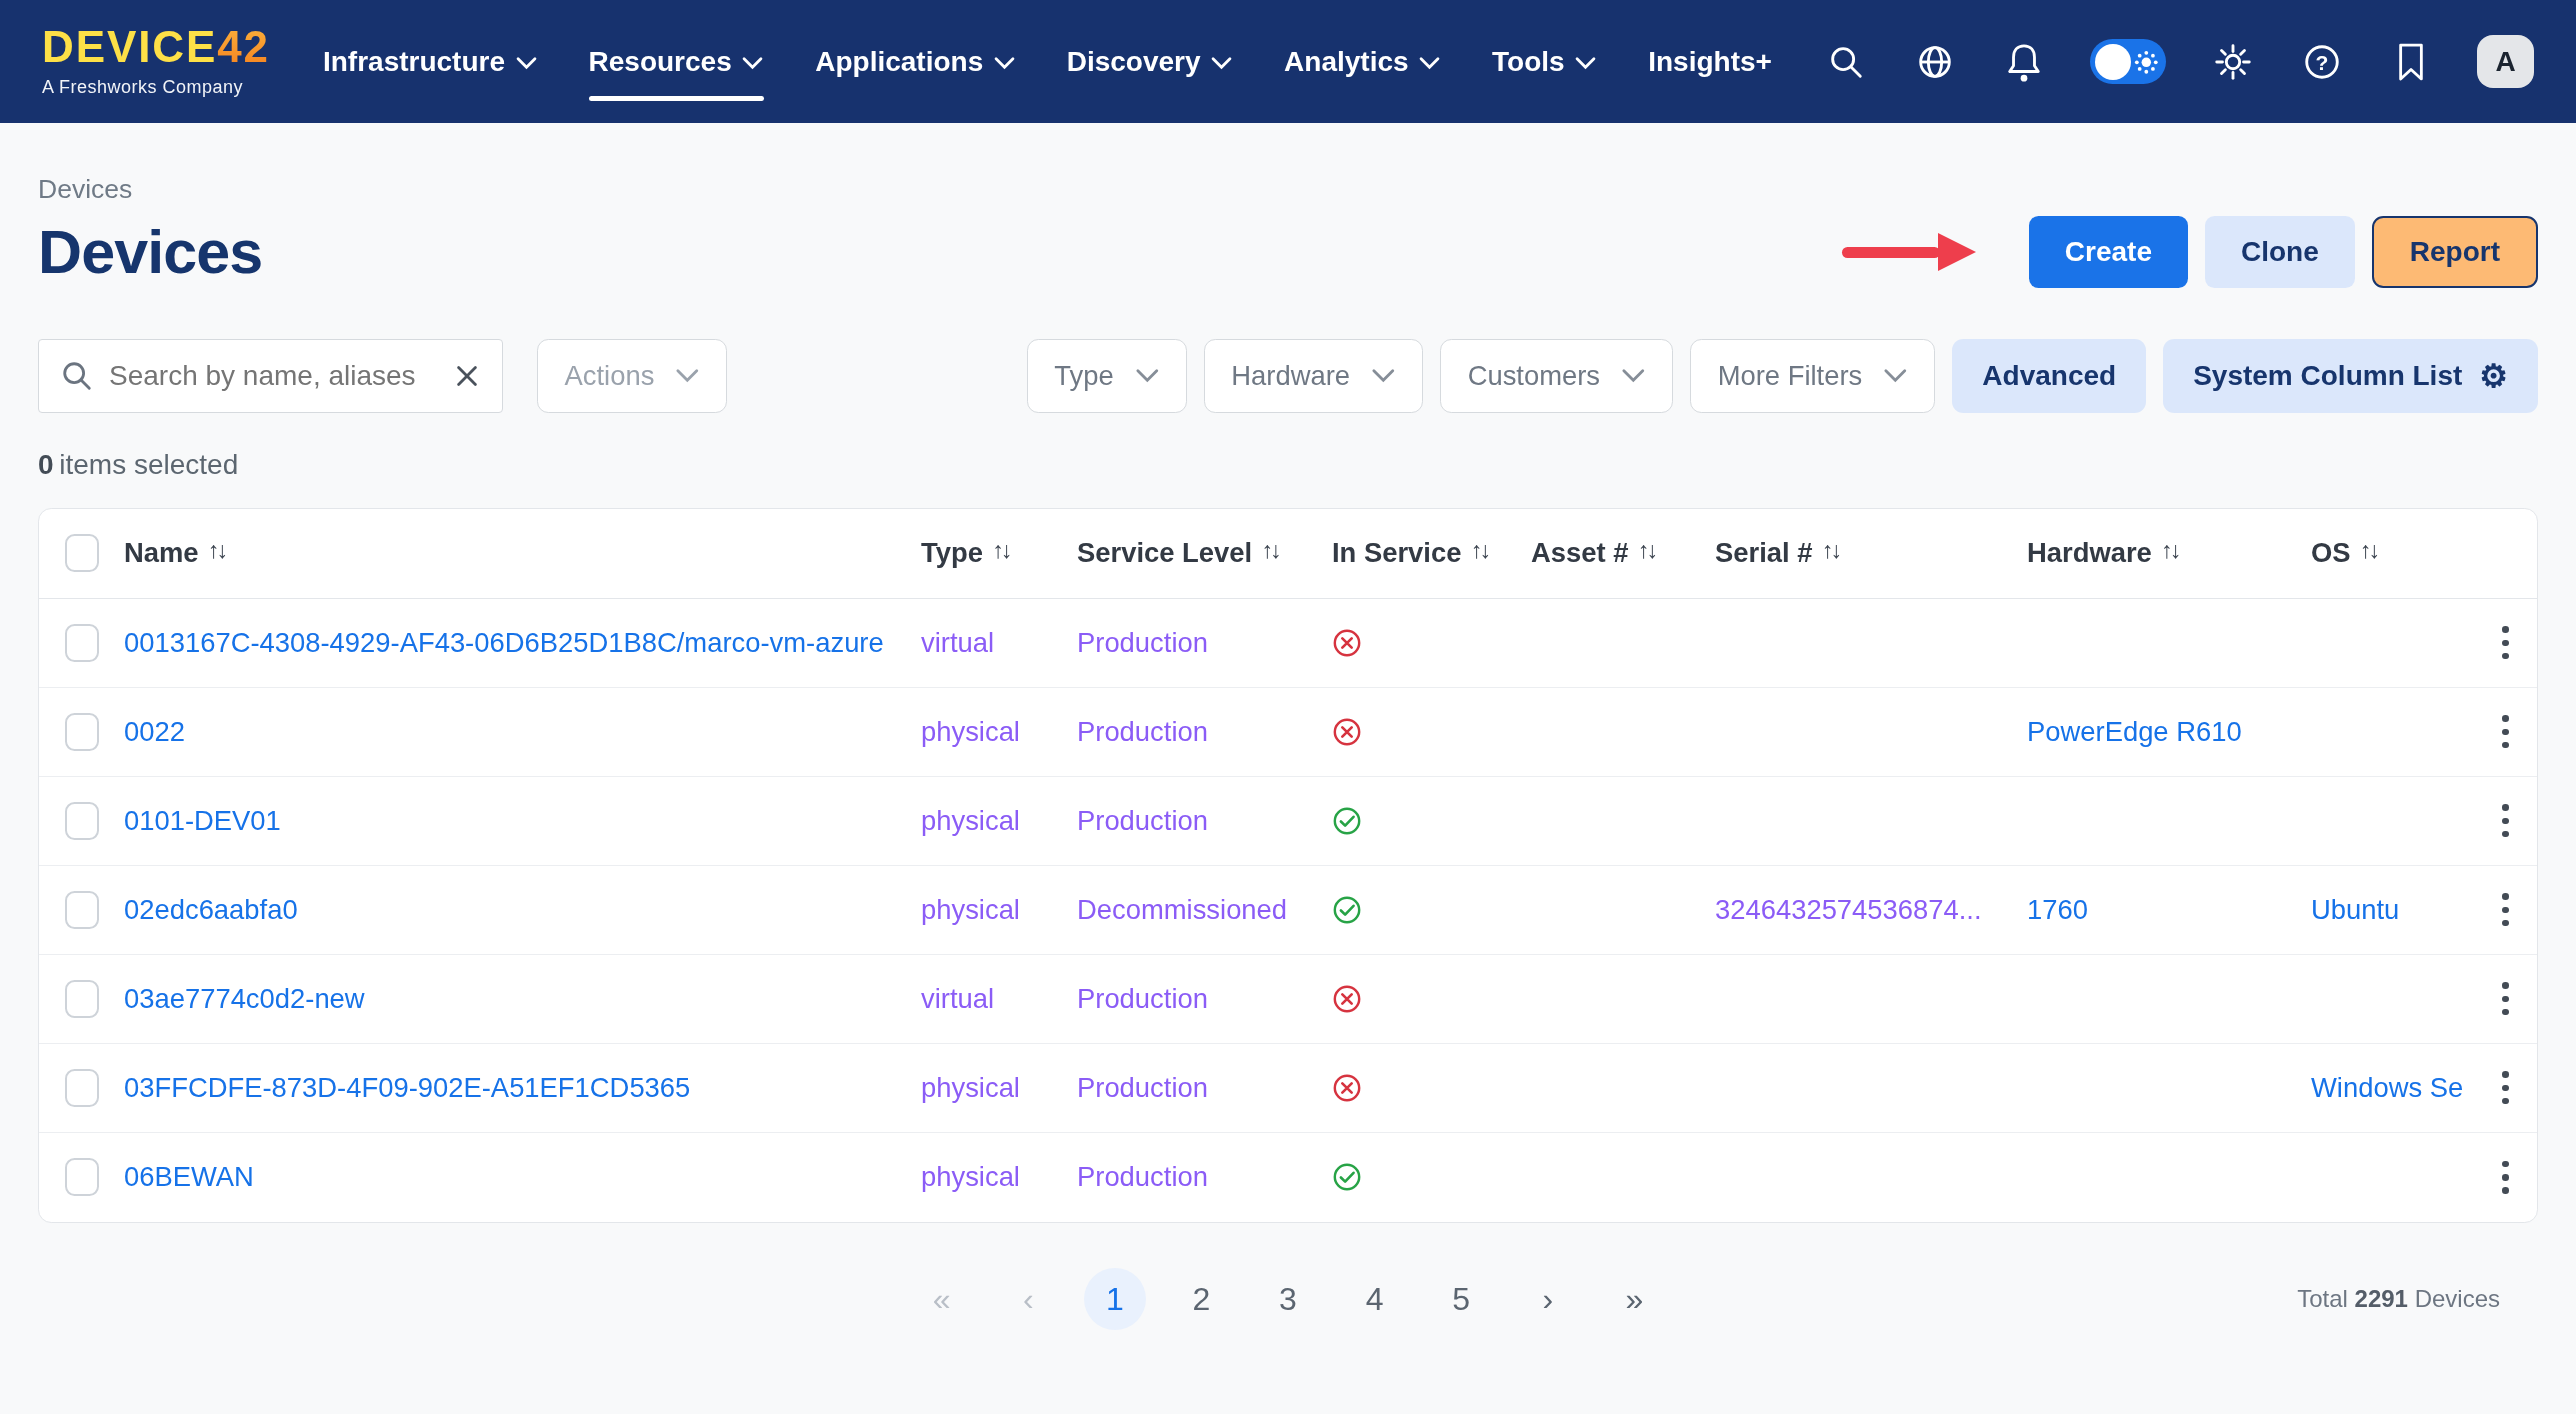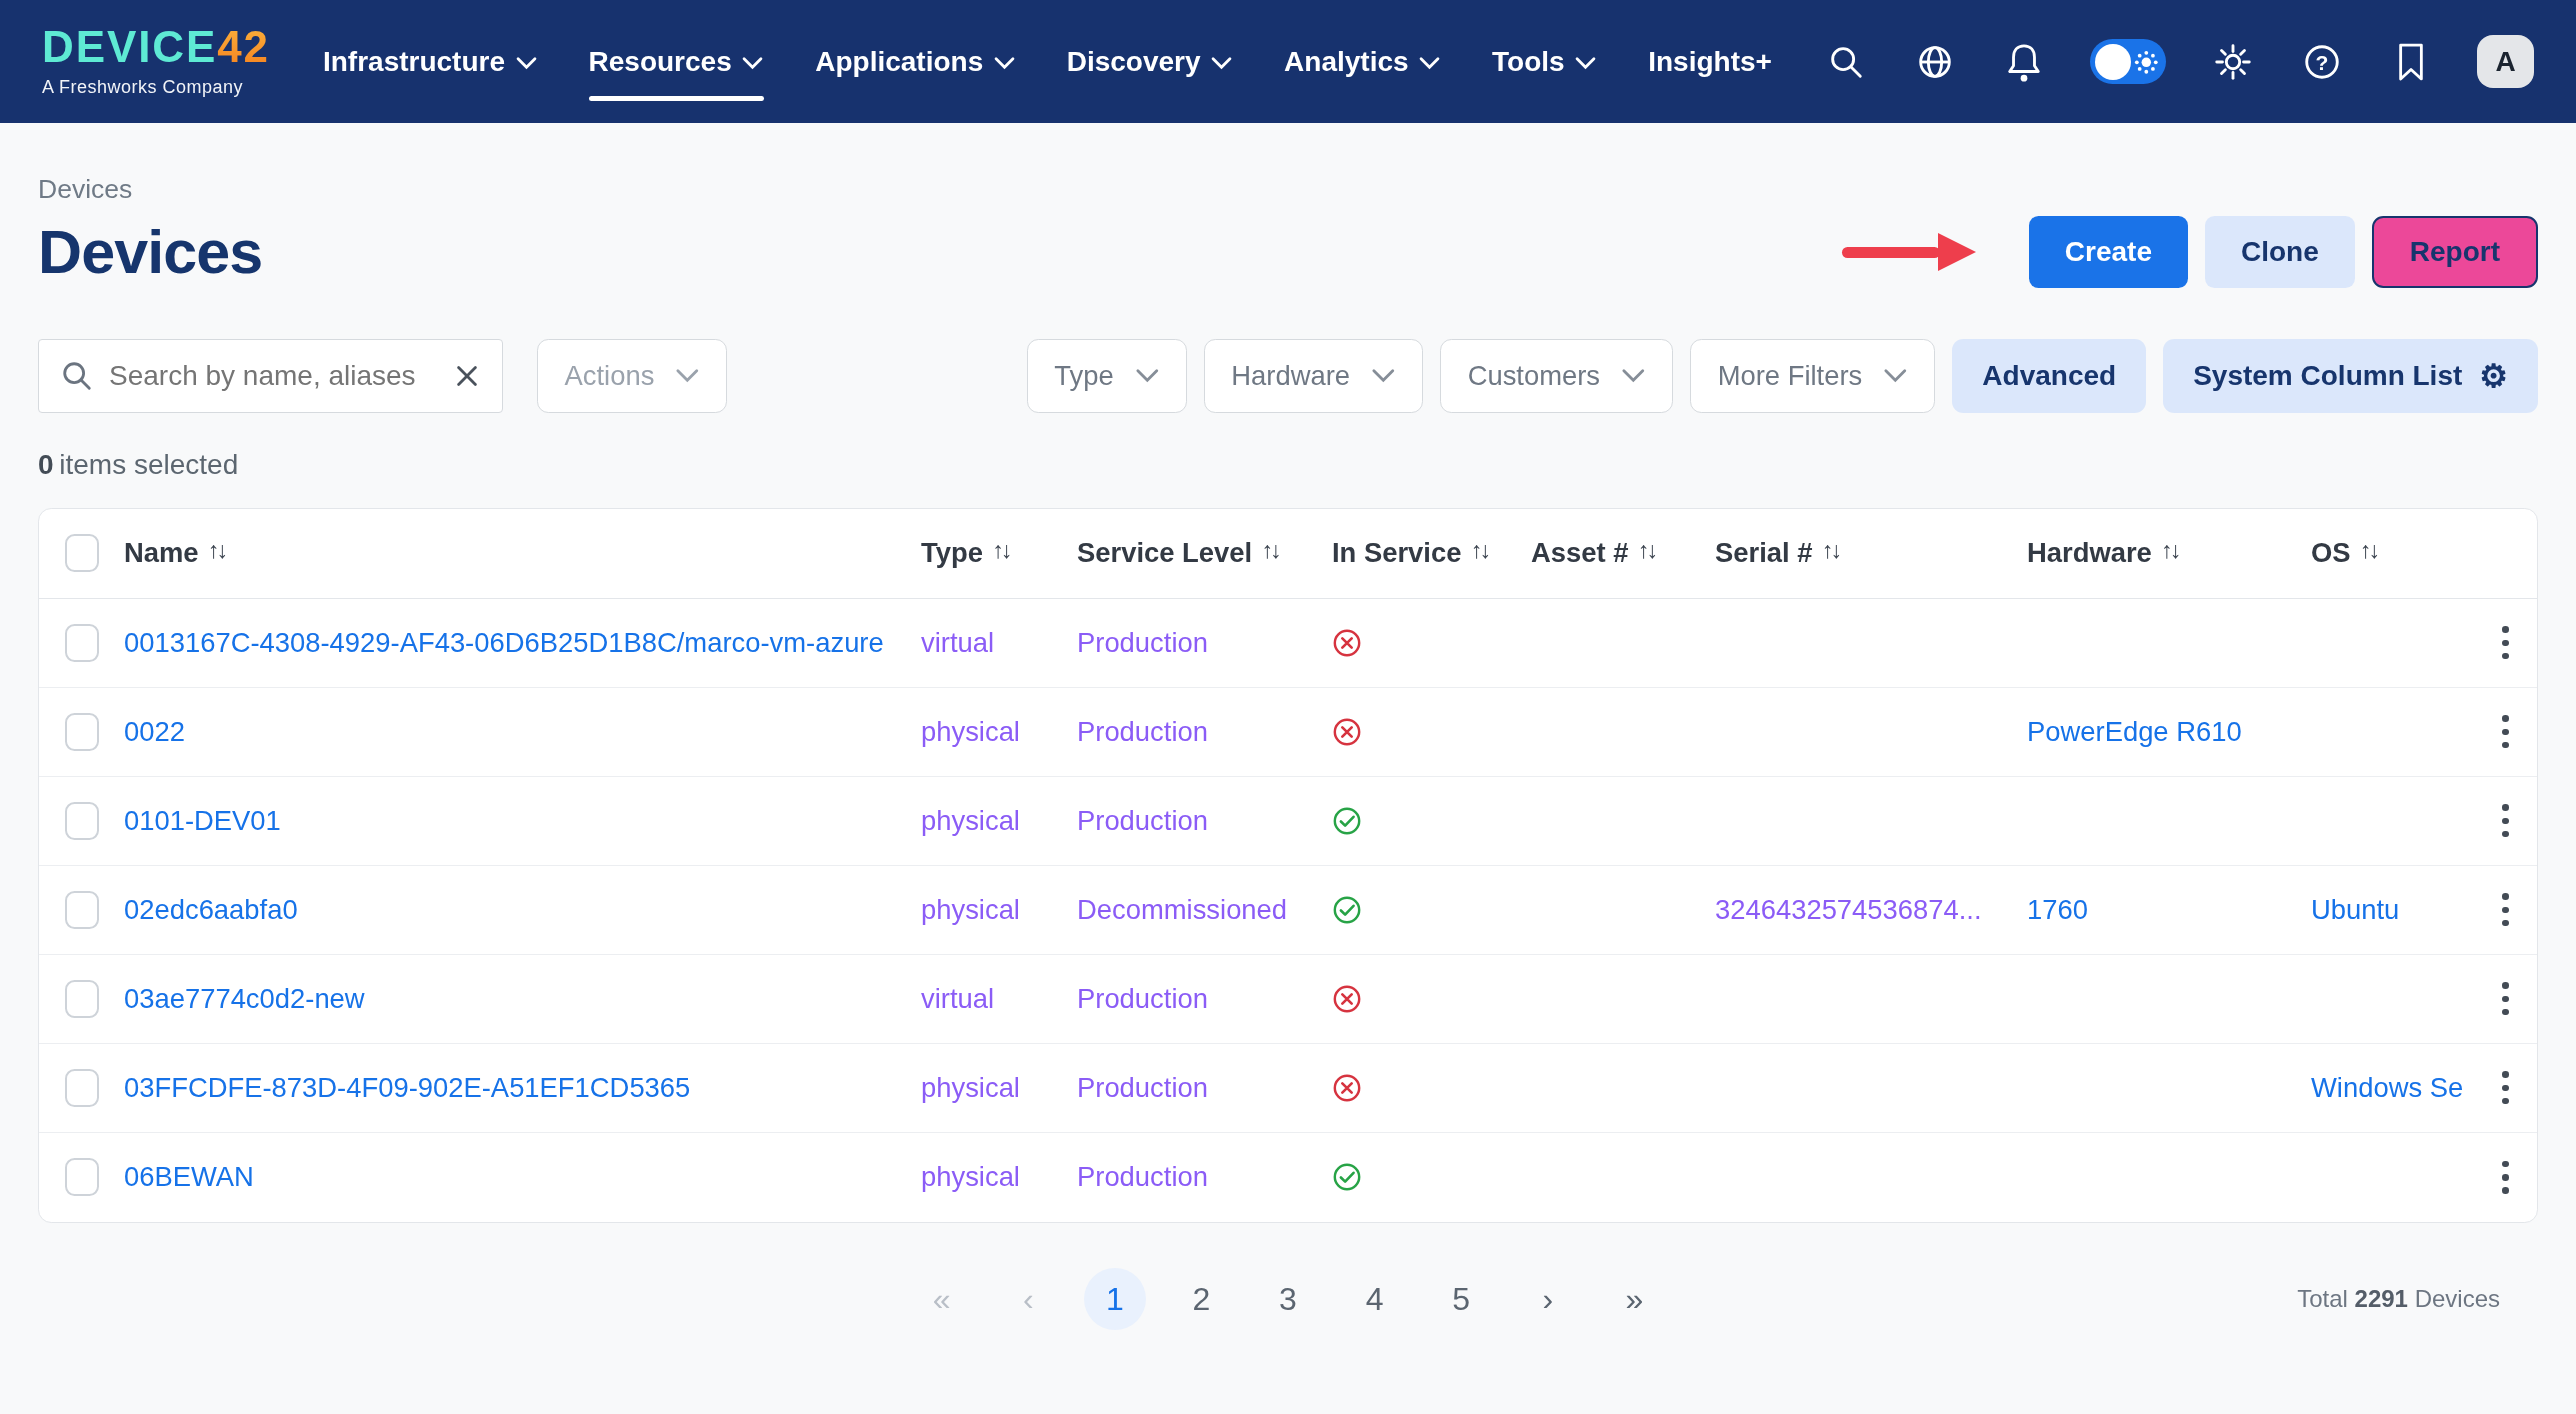--- a/index.html
+++ b/index.html
@@ -4,21 +4,21 @@
 <style>
   * { margin:0; padding:0; box-sizing:border-box; }
   html,body { width:2576px; height:1415px; overflow:hidden; background:#f8f9fa;
     font-family:"Liberation Sans", sans-serif; }
 
   
   .navbar { height:123px; background:#17326e; display:flex; align-items:center;
     padding:0 42px; color:#fff; }
   .logo-block { margin-right:53px; }
   .logo-line { font-size:44px; font-weight:800; letter-spacing:1.9px; line-height:1; display:flex; }
-  .logo-primary { color:#5eead4; }
+  .logo-primary { color:#fde047; }
   .logo-accent { background:linear-gradient(180deg,#fbb03b,#f58220);
     -webkit-background-clip:text; background-clip:text; color:transparent; }
   .logo-tagline { font-size:18px; font-weight:400; color:#f2f4f8; margin-top:7.6px; letter-spacing:0.5px; }
   .nav-menu { display:flex; align-items:center; gap:51px; }
   .nav-item { position:relative; display:flex; align-items:center; gap:9.5px;
     font-size:28px; font-weight:600; color:#ffffff; cursor:pointer; white-space:nowrap; }
   .nav-item .chev { margin-top:3.8px; }
   .nav-item.active::after { content:""; position:absolute; left:0; right:0; bottom:-23px;
     height:4.7px; background:#ffffff; border-radius:2.8px; }
   .nav-right { margin-left:auto; display:flex; align-items:center; gap:44px; }
@@ -40,21 +40,21 @@
   .red-arrow .shaft { position:absolute; left:0; top:14px; width:98px; height:10.4px;
     background:#ee3e4c; border-radius:5.7px; }
   .red-arrow .head { position:absolute; right:0; top:0; width:0; height:0;
     border-top:19px solid transparent; border-bottom:19px solid transparent; border-left:38px solid #ee3e4c; }
 
   .btn { height:72px; padding:0 36px; border-radius:9.5px; font-size:28px; font-weight:600;
     display:flex; align-items:center; justify-content:center; cursor:pointer; border:none;
     font-family:"Liberation Sans", sans-serif; }
   .btn-primary { background:#1a73e8; color:#ffffff; }
   .btn-soft { background:#dbe7fb; color:#17356d; }
-  .btn-outline { background:#ec4899; color:#17356d; border:2.8px solid #17356d; border-radius:11.3px; }
+  .btn-outline { background:#fdba74; color:#17356d; border:2.8px solid #17356d; border-radius:11.3px; }
 
   
   .toolbar { margin-top:51px; display:flex; align-items:center; gap:34px; }
   .searchbox { width:465px; height:74px; border:1.9px solid #d6dade; border-radius:4px; background:#fff;
     display:flex; align-items:center; padding:0 21px; gap:15px; }
   .searchbox input { flex:1; border:none; outline:none; font-size:28px; color:#4b5563; background:transparent;
     font-family:"Liberation Sans", sans-serif; min-width:0; }
   .select-like { height:74px; border:1.9px solid #d6dade; border-radius:11.3px; background:#fff;
     display:flex; align-items:center; gap:21px; padding:0 26.5px; font-size:27.4px; color:#6f7884; cursor:pointer;
     white-space:nowrap; }

